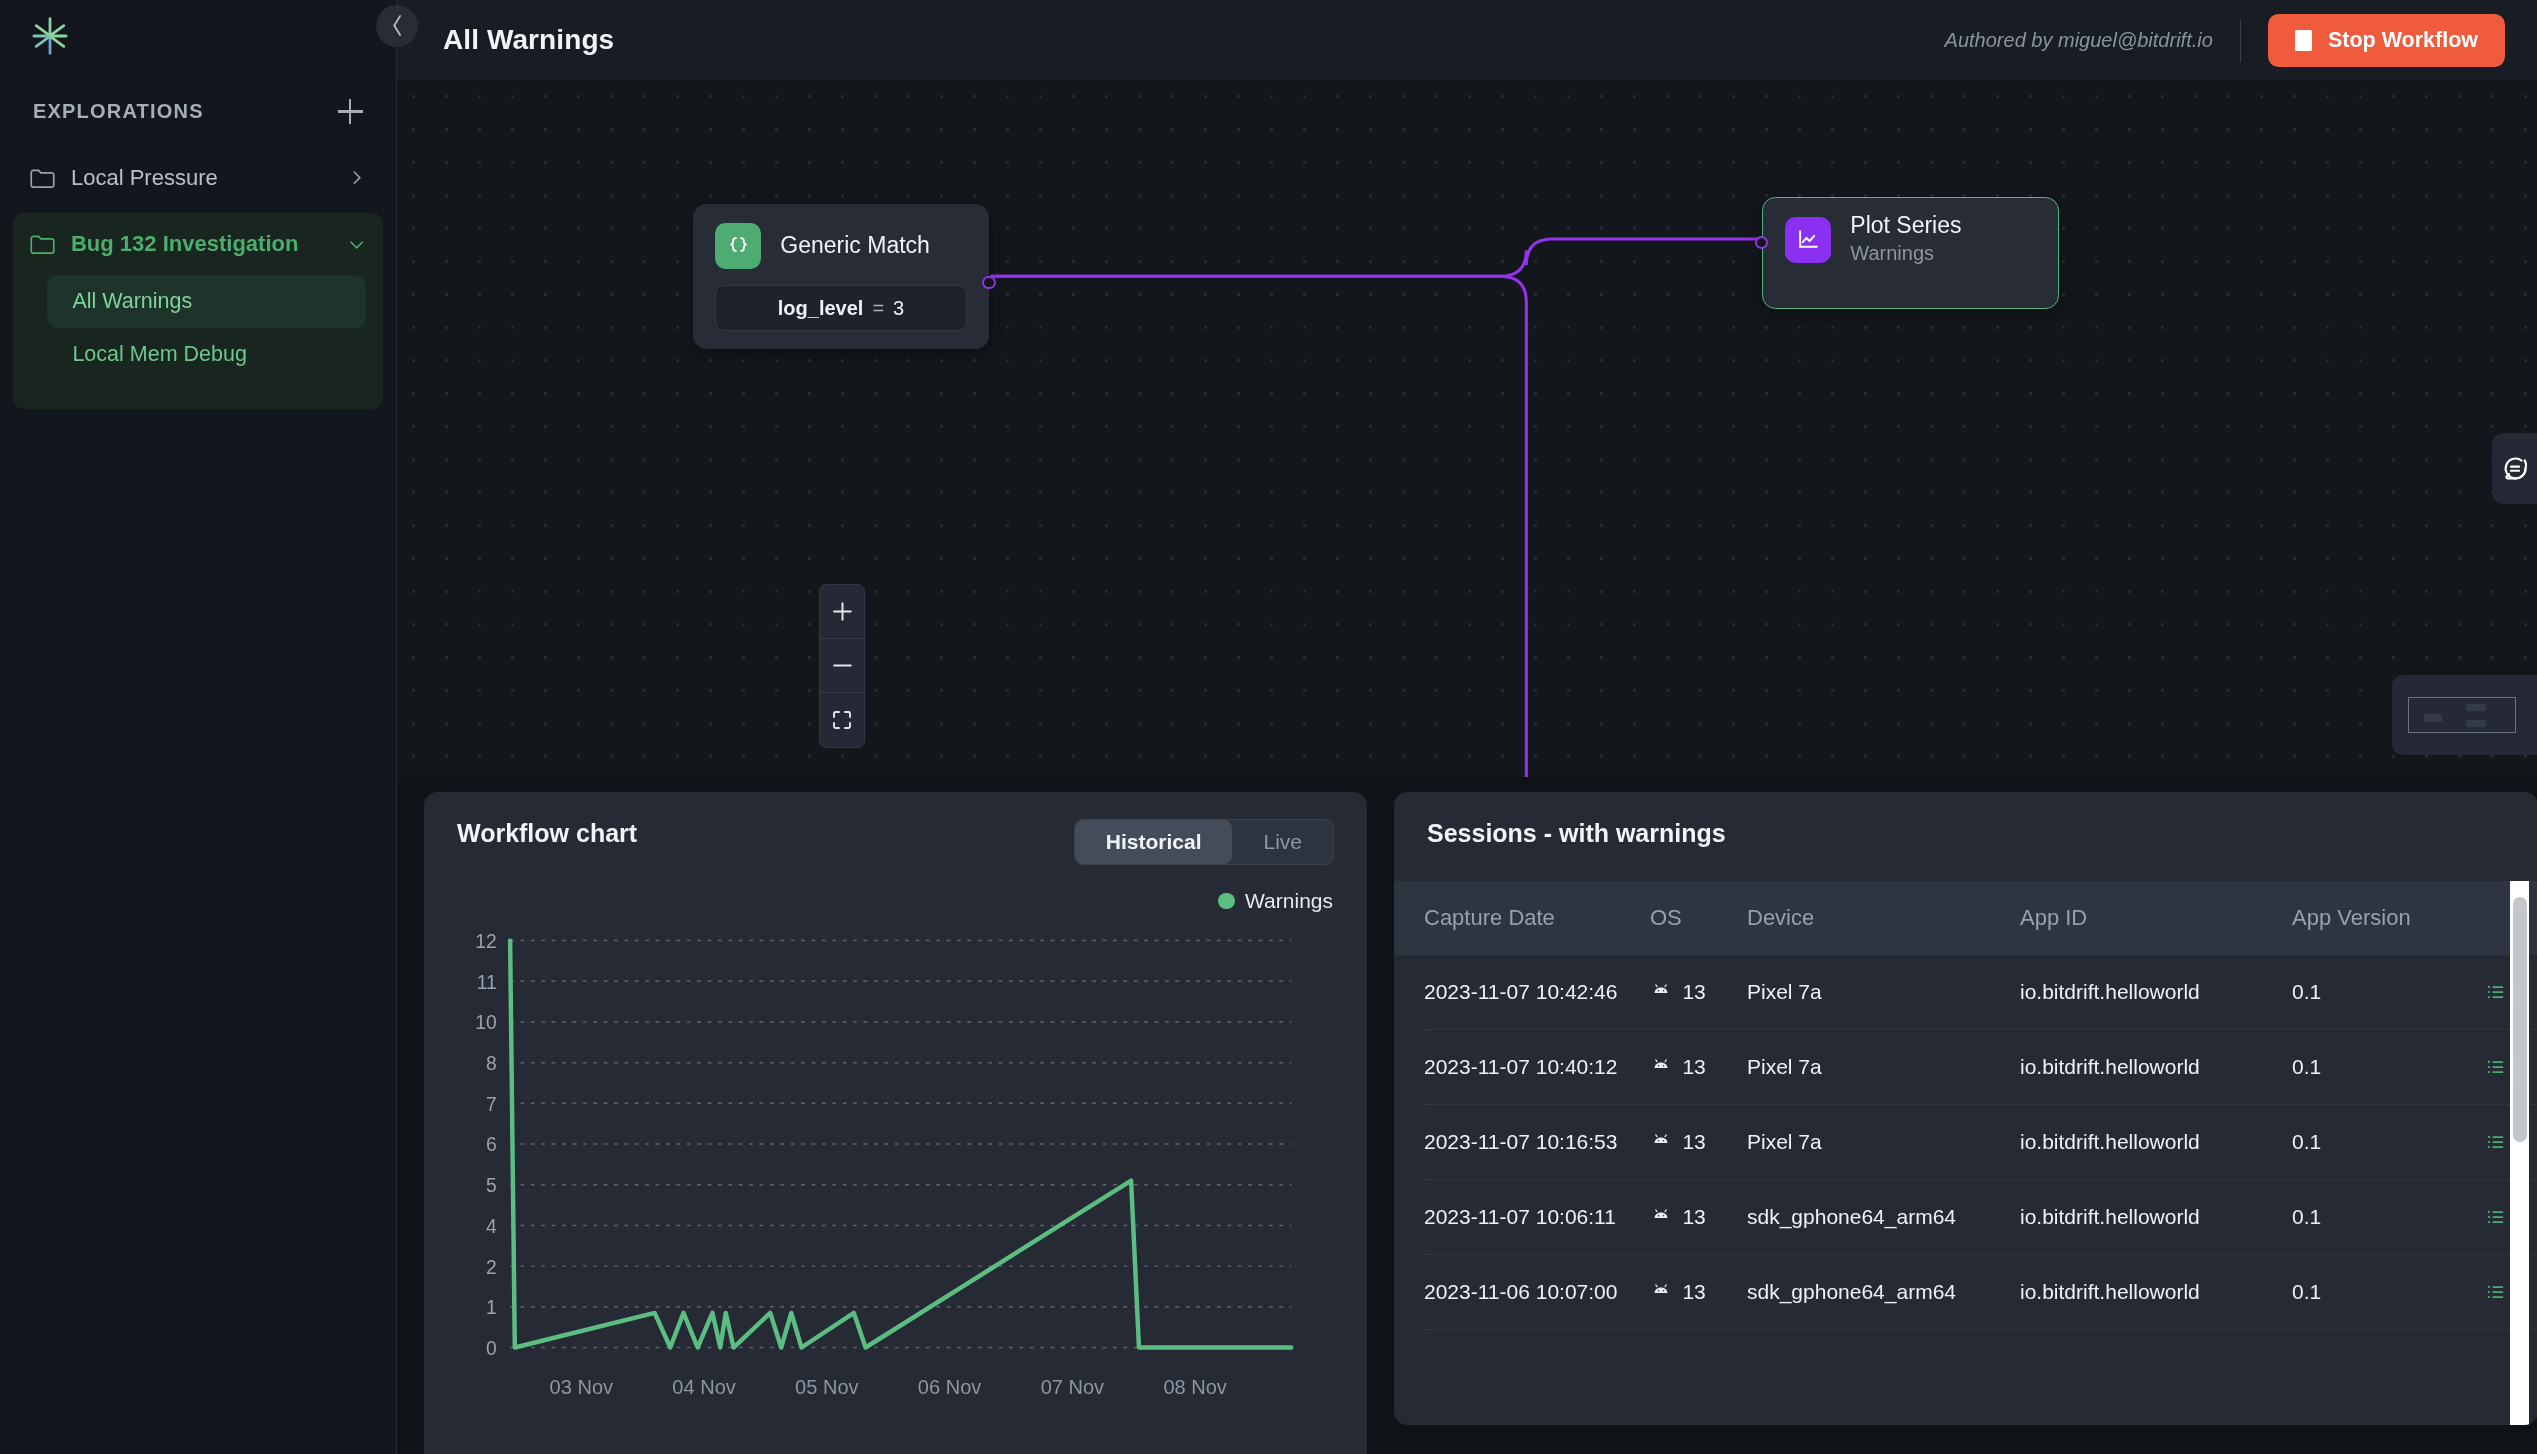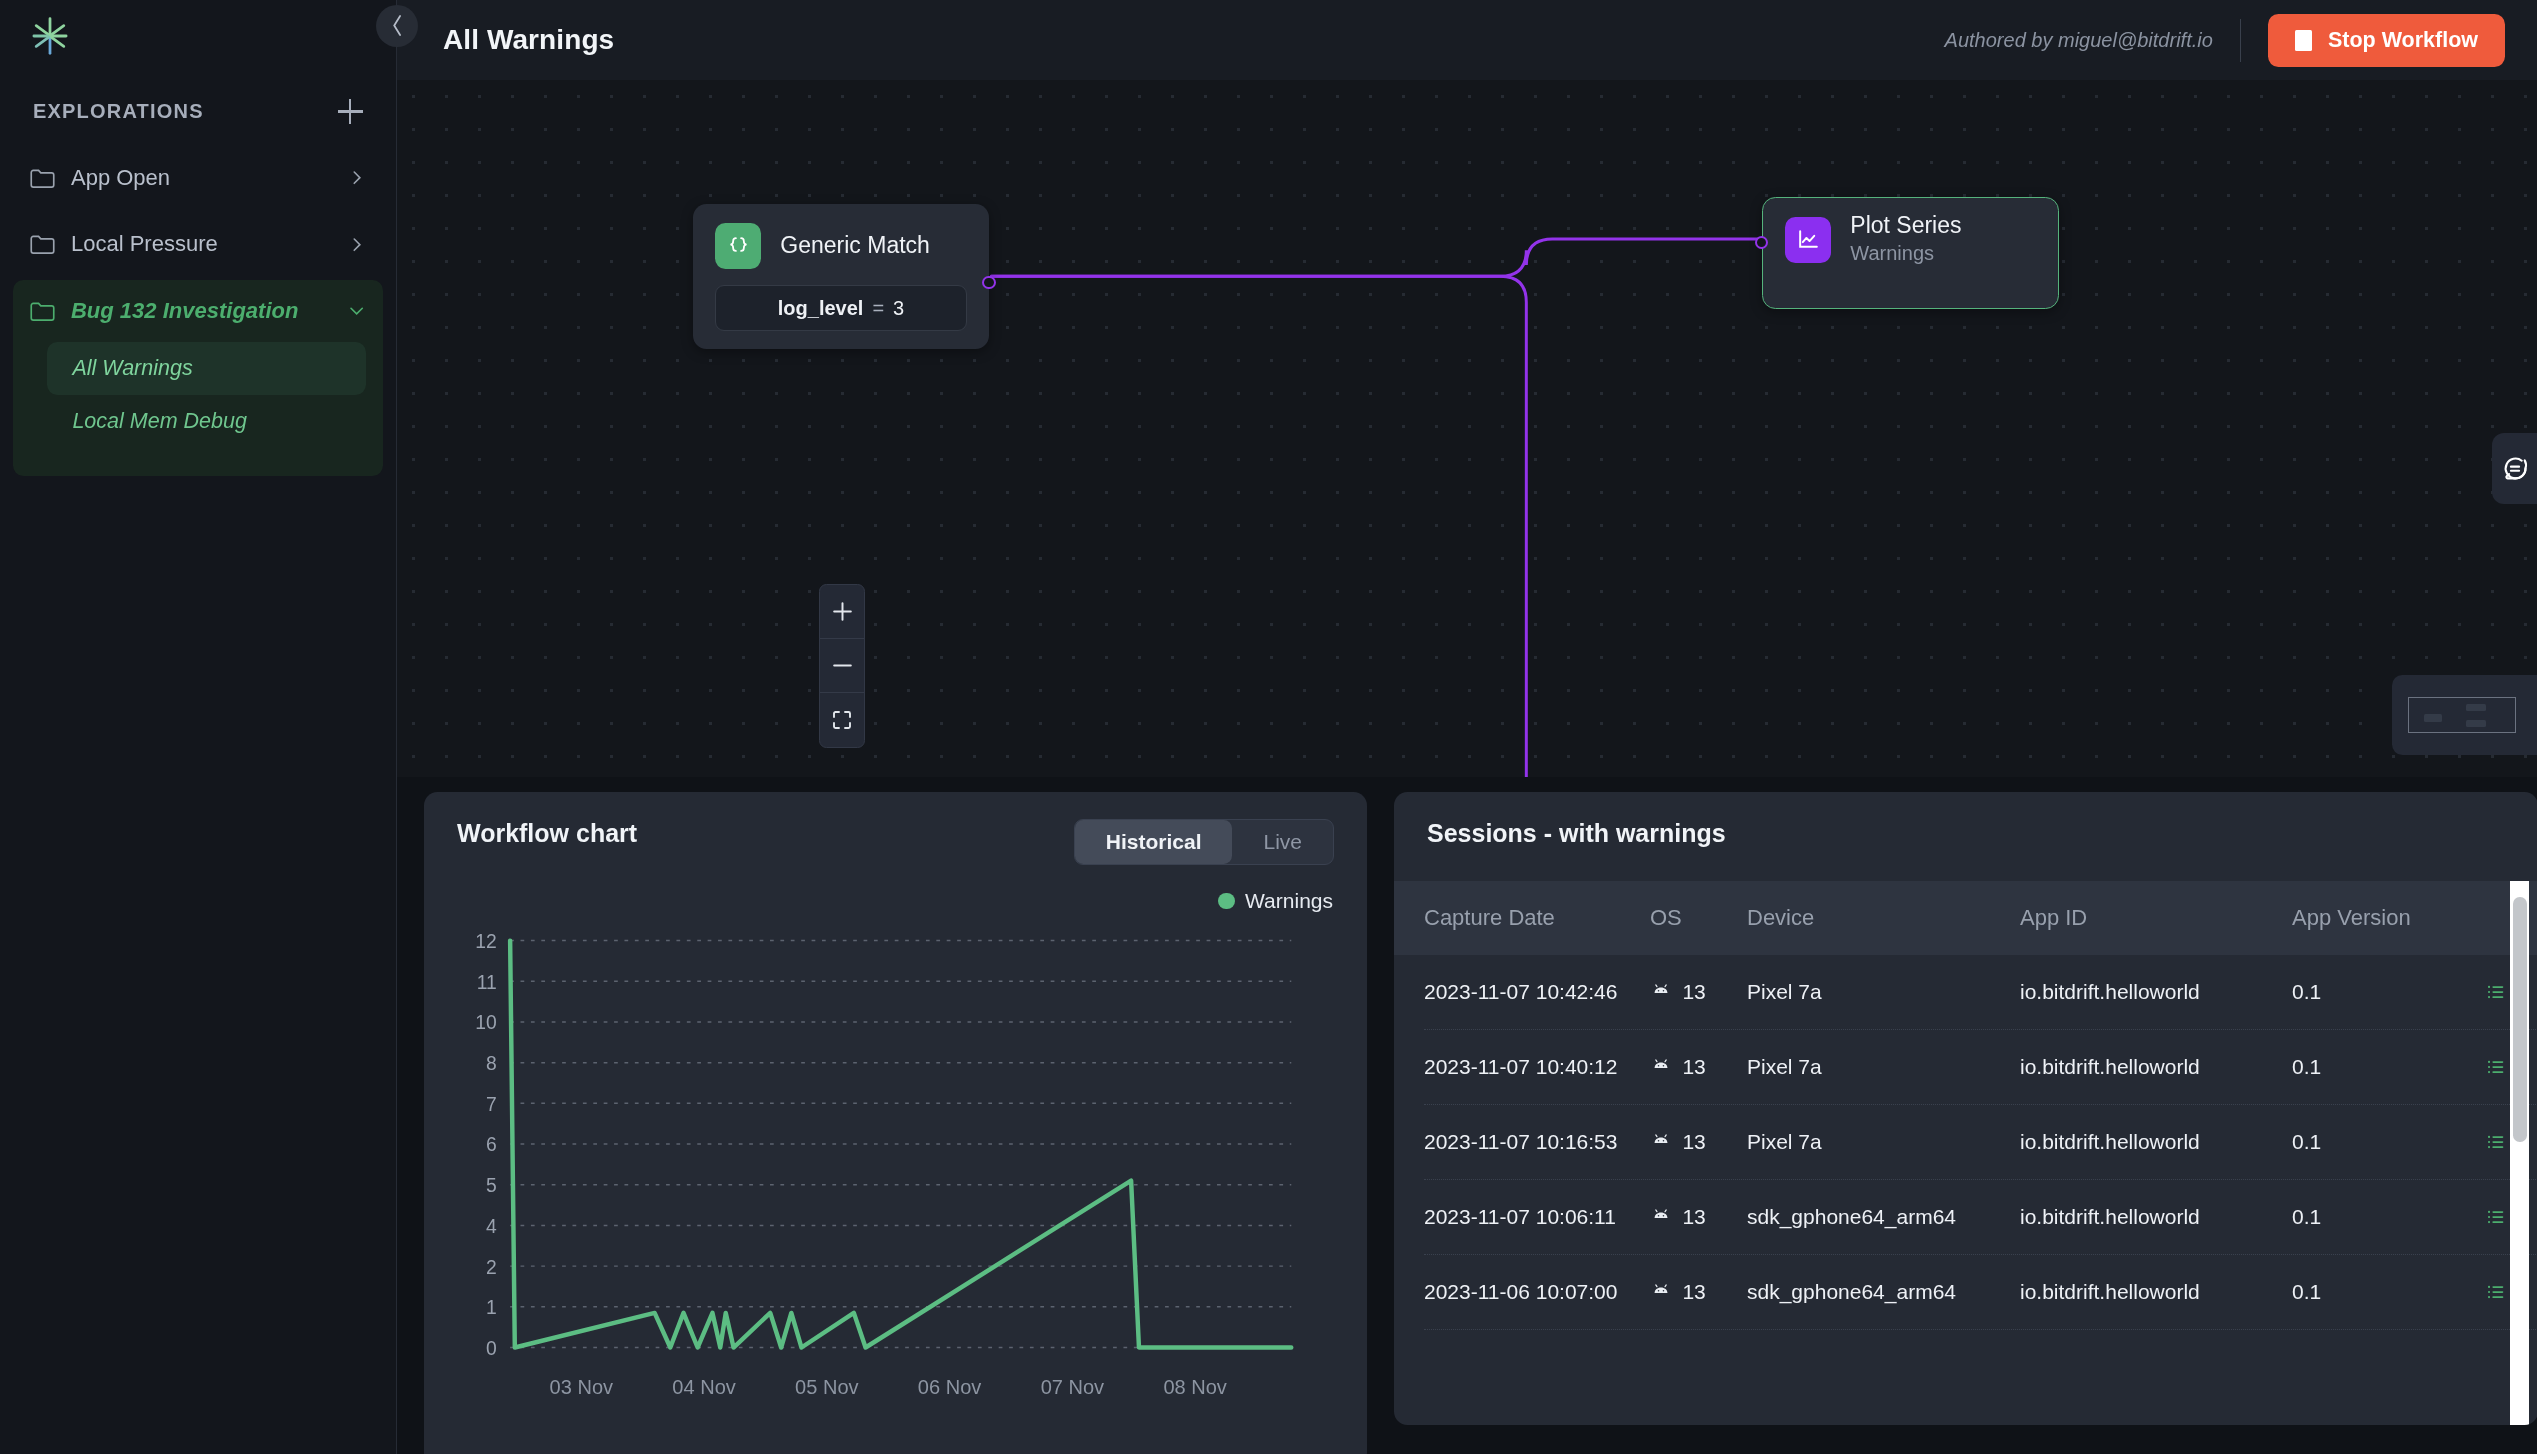--- a/index.html
+++ b/index.html
@@ -34,21 +34,21 @@
     width: 25px; height: 25px; position: relative; cursor: pointer;
   }
   .plus-btn::before, .plus-btn::after {
     content: ""; position: absolute; background: #a7aebb;
   }
   .plus-btn::before { left: 0; top: 11px; width: 25px; height: 2.2px; }
   .plus-btn::after { top: 0; left: 11px; height: 25px; width: 2.2px; }
 
   .tree { padding: 0 13.4px; margin-top: 10.4px; }
   .folder-group { border-radius: 10.4px; margin-bottom: 4.5px; }
-  .folder-group.active { background: #18261f; padding-bottom: 28px; font-style: italic; }
+  .folder-group.active { background: #18261f; padding-bottom: 28px; }
 
   .folder-row {
     display: flex; align-items: center; height: 62px;
     padding: 0 16.3px 0 16.3px; cursor: pointer; border-radius: 9px;
   }
   .folder-icon { width: 25px; height: 22px; flex: 0 0 25px; margin-right: 16.3px; }
   .folder-label { font-size: 22px; color: #b9c0cc; flex: 1; }
   .folder-group.active .folder-label { color: #4cae6e; font-weight: 700; }
   .chev { width: 19.3px; height: 19.3px; flex: 0 0 19.3px; }
 
@@ -244,31 +244,20 @@
     </svg>
   </div>
 
   <div class="explorations-head">
     <span class="explorations-title">EXPLORATIONS</span>
     <span class="plus-btn"></span>
   </div>
 
   <div class="tree">
 
-    <div class="folder-group">
-      <div class="folder-row">
-        <svg class="folder-icon" viewBox="0 0 24 21">
-          <path d="M1.2 5.2a2 2 0 0 1 2-2h5l2.2 2.4h10.4a2 2 0 0 1 2 2v9.6a2 2 0 0 1-2 2H3.2a2 2 0 0 1-2-2z" fill="none" stroke="#9aa2ae" stroke-width="1.6"></path>
-        </svg>
-        <span class="folder-label">App Open</span>
-        <svg class="chev" viewBox="0 0 24 24">
-          <path d="M9 5l7 7-7 7" fill="none" stroke="#9aa2ae" stroke-width="2" stroke-linecap="round"></path>
-        </svg>
-      </div>
-    </div>
 
     <div class="folder-group">
       <div class="folder-row">
         <svg class="folder-icon" viewBox="0 0 24 21">
           <path d="M1.2 5.2a2 2 0 0 1 2-2h5l2.2 2.4h10.4a2 2 0 0 1 2 2v9.6a2 2 0 0 1-2 2H3.2a2 2 0 0 1-2-2z" fill="none" stroke="#9aa2ae" stroke-width="1.6"></path>
         </svg>
         <span class="folder-label">Local Pressure</span>
         <svg class="chev" viewBox="0 0 24 24">
           <path d="M9 5l7 7-7 7" fill="none" stroke="#9aa2ae" stroke-width="2" stroke-linecap="round"></path>
         </svg>

